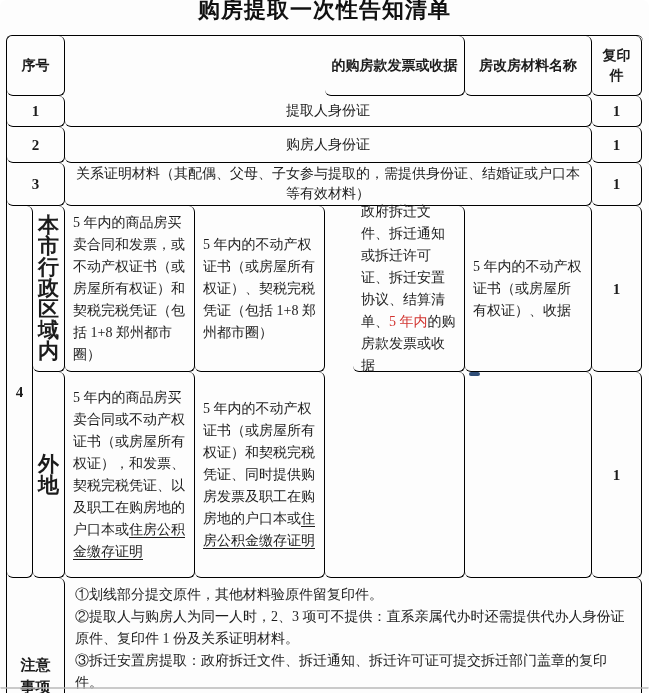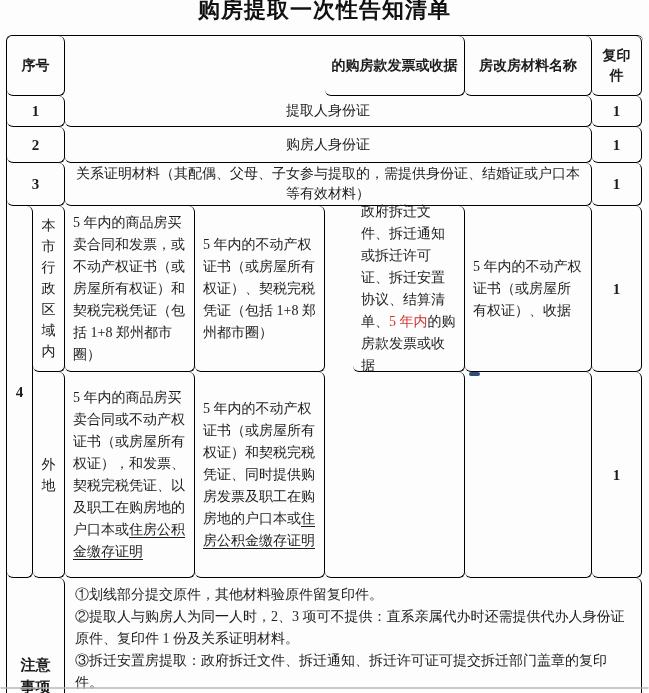--- a/index.html
+++ b/index.html
@@ -32,21 +32,21 @@
     padding: 2px 6px; position: relative;
   }
   .b { font-weight: bold; }
   .body-cell {
     justify-content: flex-start; align-items: center;
     text-align: left; line-height: 22px; padding: 4px 8px;
   }
   .body-cell .inner { width: 100%; }
   .vchars {
     width: 1.05em; word-break: break-all; line-height: 21px;
-    text-align: center; font-weight: normal; font-size: 14px;
+    text-align: center; font-weight: bold; font-size: 21px;
   }
   .wrap2 { width: 2.15em; word-break: break-all; text-align: center; }
   .num { font-weight: bold; font-size: 15px; }
   .red { color: #d23430; }
   .ul { text-decoration: underline; text-underline-offset: 3px; }
   .notes-label { align-items: flex-start; padding-top: 76px; }
   .notes-label .wrap2 { font-weight: bold; font-size: 15px; line-height: 22px; }
   .notes-content {
     flex-direction: column; align-items: flex-start; justify-content: flex-start;
     text-align: left; padding: 6px 8px 0 10px; line-height: 22px;

